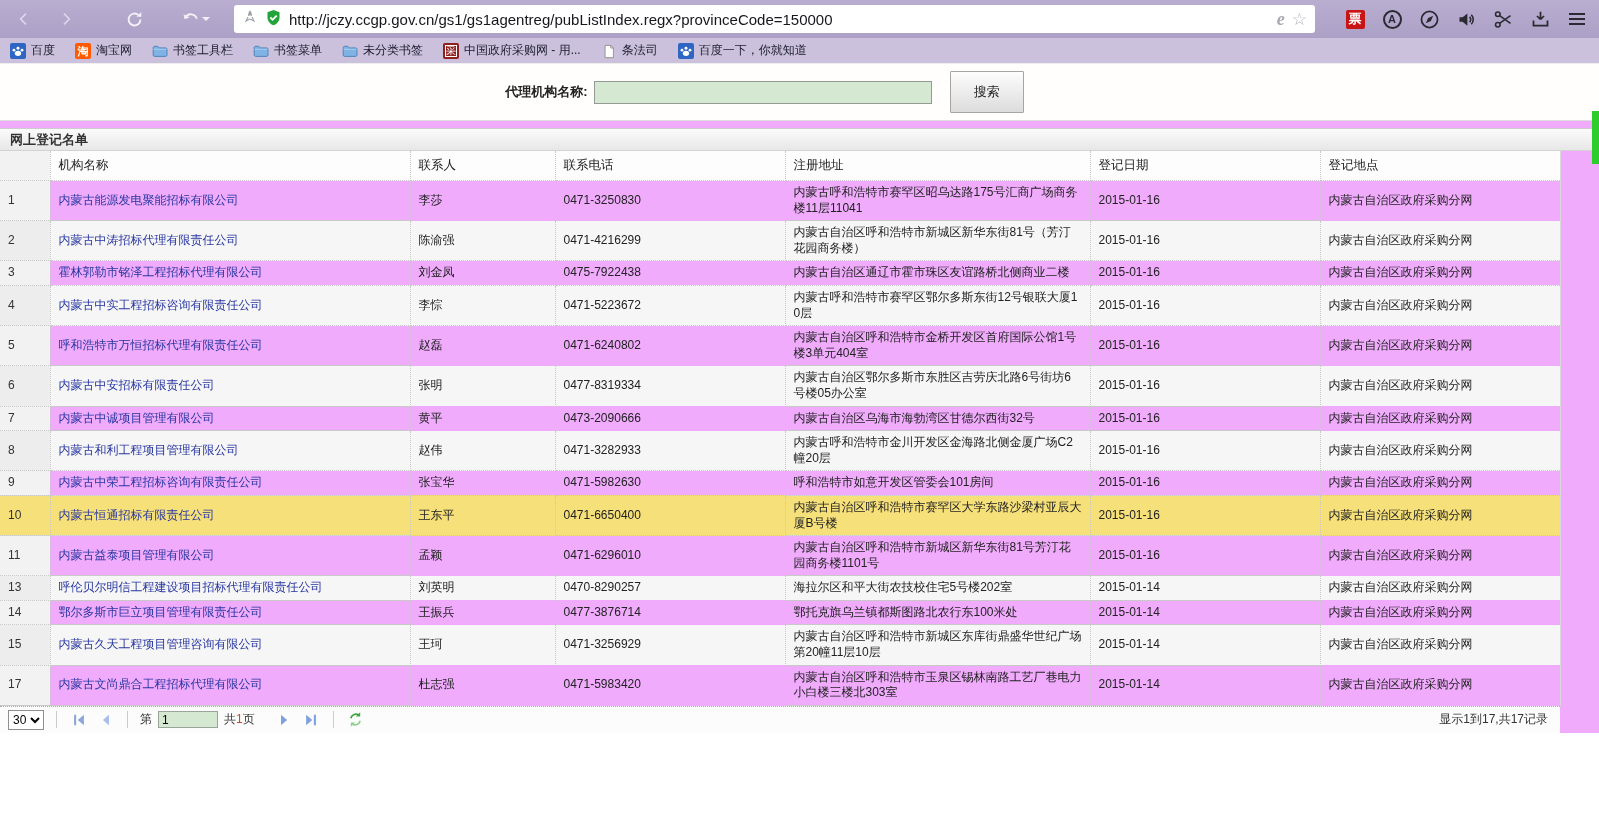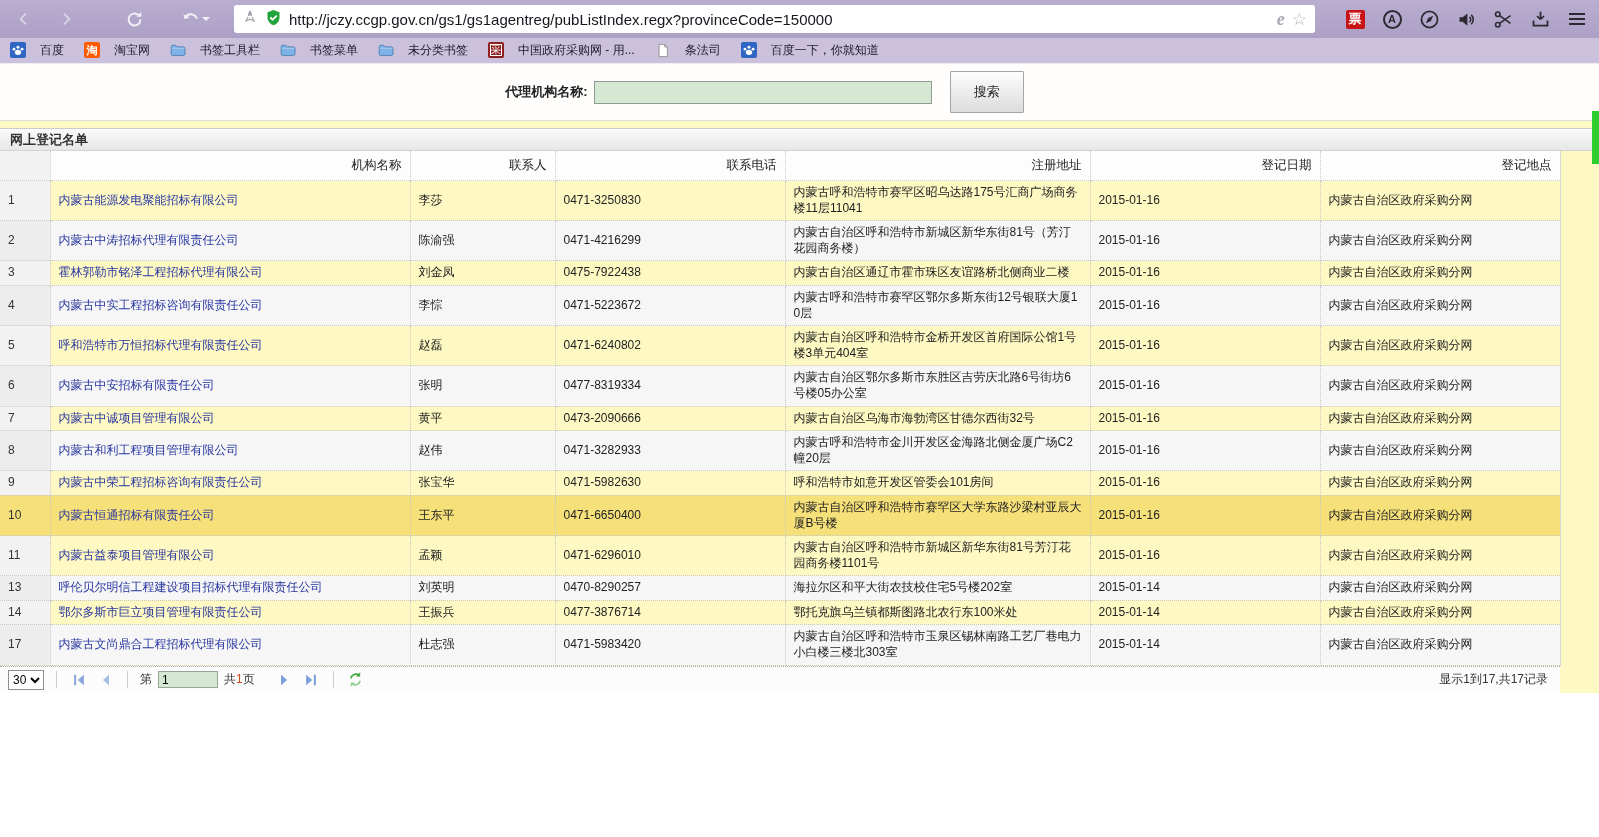--- a/index.html
+++ b/index.html
@@ -16,43 +16,43 @@
   .ie-e { font-family:"Liberation Serif", serif; font-style:italic; font-weight:bold; font-size:18px; color:#a9a9b2; line-height:1; }
   .star { font-size:17px; color:#b5b5bd; line-height:1; }
   .tool-icons { display:flex; align-items:center; gap:13px; margin-left:8px; flex:none; }
   .tico { width:24px; height:24px; display:flex; align-items:center; justify-content:center; flex:none; }
   .ticket { width:19px; height:19px; background:#c81414; border-radius:2px; color:#fff; font-size:13px; font-weight:bold; display:flex; align-items:center; justify-content:center; }
   .circleA { width:19px; height:19px; border:2px solid #2b2a33; border-radius:50%; color:#2b2a33; font-size:11px; font-weight:bold; display:flex; align-items:center; justify-content:center; }
   .menu-bars { width:16px; height:12px; border-top:2px solid #2b2a33; border-bottom:2px solid #2b2a33; position:relative; }
   .menu-bars::after { content:""; position:absolute; left:0; right:0; top:3px; height:2px; background:#2b2a33; }
 
   .bookmarks-bar { height:25px; background:#cbc1dc; display:flex; align-items:center; padding:0 10px; gap:20px; }
-  .bm-item { display:flex; align-items:flex-start; gap:14px; font-size:12px; color:#1c1b2e; white-space:nowrap; }
+  .bm-item { display:flex; align-items:flex-end; gap:5px; font-size:12px; color:#1c1b2e; white-space:nowrap; }
   .bm-icon { width:16px; height:16px; flex:none; display:flex; align-items:center; justify-content:center; font-size:11px; color:#fff; border-radius:2px; overflow:hidden; }
   .bm-icon.baidu-paw { background:#2f66c4; }
   .bm-icon.taobao { background:#ff5a00; font-weight:bold; }
   .bm-icon.ccgp { background:#8e1f1f; box-shadow:inset 0 0 0 2px #8e1f1f, inset 0 0 0 3px #fff; font-size:10px; }
   .bm-icon svg { display:block; }
 
   
-  .page { background:#fef9c3; }
+  .page { background:#f0abfc; }
   .search-area { height:58px; background:#fffefc; border-top:1px solid #eee; border-bottom:1px solid #ddd; display:flex; align-items:center; justify-content:center; }
   .search-inner { display:flex; align-items:center; transform:translateX(-35px); }
   .search-label { font-size:13px; font-weight:bold; color:#222; margin-right:6px; }
   .search-input { width:338px; height:23px; background:#d5e8d1; border:1px solid #949a94; outline:none; font-size:13px; padding:0 4px; }
   .search-btn { margin-left:18px; width:74px; height:42px; font-size:13px; color:#222; background:linear-gradient(#fdfdfd,#dcdcdc); border:1px solid #a5a5a5; border-radius:1px; }
 
   .section-header { margin-top:7px; height:23px; line-height:22px; padding-left:10px; background:linear-gradient(#fbfbfb,#e7e7e7); border-top:1px solid #ccc; border-bottom:1px solid #d3d3d3; font-size:13px; font-weight:bold; color:#333; }
 
   table.reg { width:1560px; border-collapse:collapse; table-layout:fixed; font-size:12px; }
   table.reg col.c-num { width:50px; } table.reg col.c-name { width:360px; }
   table.reg col.c-contact { width:145px; } table.reg col.c-phone { width:230px; }
   table.reg col.c-addr { width:305px; } table.reg col.c-date { width:230px; }
   table.reg col.c-loc { width:240px; }
-  table.reg th { font-weight:normal; text-align:right; color:#222; padding:6px 8px; background:#fdfdfd; border-right:1px dotted #c8c8c8; border-bottom:1px dotted #c8c8c8; font-size:12.5px; }
+  table.reg th { font-weight:normal; text-align:left; color:#222; padding:6px 8px; background:#fdfdfd; border-right:1px dotted #c8c8c8; border-bottom:1px dotted #c8c8c8; font-size:12.5px; }
   table.reg th:last-child { border-right:1px solid #d9d9d9; }
   table.reg td { padding:4px 8px; color:#222; line-height:1.3; border-right:1px dotted #c8c8c8; border-bottom:1px dotted #c8c8c8; word-break:break-all; vertical-align:middle; }
   table.reg td:last-child { border-right:1px solid #d9d9d9; }
   table.reg th.num, table.reg td.num { background:#f2f2f2; padding-left:8px; color:#333; }
   table.reg tbody tr:nth-child(even) td { background:#f6f6f6; }
   table.reg tbody tr:nth-child(even) td.num { background:#ededed; }
   table.reg tbody tr.highlighted td, table.reg tbody tr.highlighted td.num { background:#f6e07a; }
   a.agency { color:#2836a0; text-decoration:none; cursor:pointer; }
 
   .pagination { width:1560px; height:27px; border-top:1px dotted #aaa; background:#fcfcfc; display:flex; align-items:center; padding:0 8px; gap:6px; font-size:12px; color:#333; }
@@ -371,20 +371,29 @@
         <tr>
       <td class="num">14</td>
       <td><a class="agency">鄂尔多斯市巨立项目管理有限责任公司</a></td>
       <td>王振兵</td>
       <td>0477-3876714</td>
       <td>鄂托克旗乌兰镇都斯图路北农行东100米处</td>
       <td>2015-01-14</td>
       <td>内蒙古自治区政府采购分网</td>
     </tr>
         <tr>
+      <td class="num">15</td>
+      <td><a class="agency">内蒙古久天工程项目管理咨询有限公司</a></td>
+      <td>王珂</td>
+      <td>0471-3256929</td>
+      <td>内蒙古自治区呼和浩特市新城区东库街鼎盛华世纪广场第20幢11层10层</td>
+      <td>2015-01-14</td>
+      <td>内蒙古自治区政府采购分网</td>
+    </tr>
+        <tr>
       <td class="num">17</td>
       <td><a class="agency">内蒙古文尚鼎合工程招标代理有限公司</a></td>
       <td>杜志强</td>
       <td>0471-5983420</td>
       <td>内蒙古自治区呼和浩特市玉泉区锡林南路工艺厂巷电力小白楼三楼北303室</td>
       <td>2015-01-14</td>
       <td>内蒙古自治区政府采购分网</td>
     </tr>
       </tbody>
   </table>

